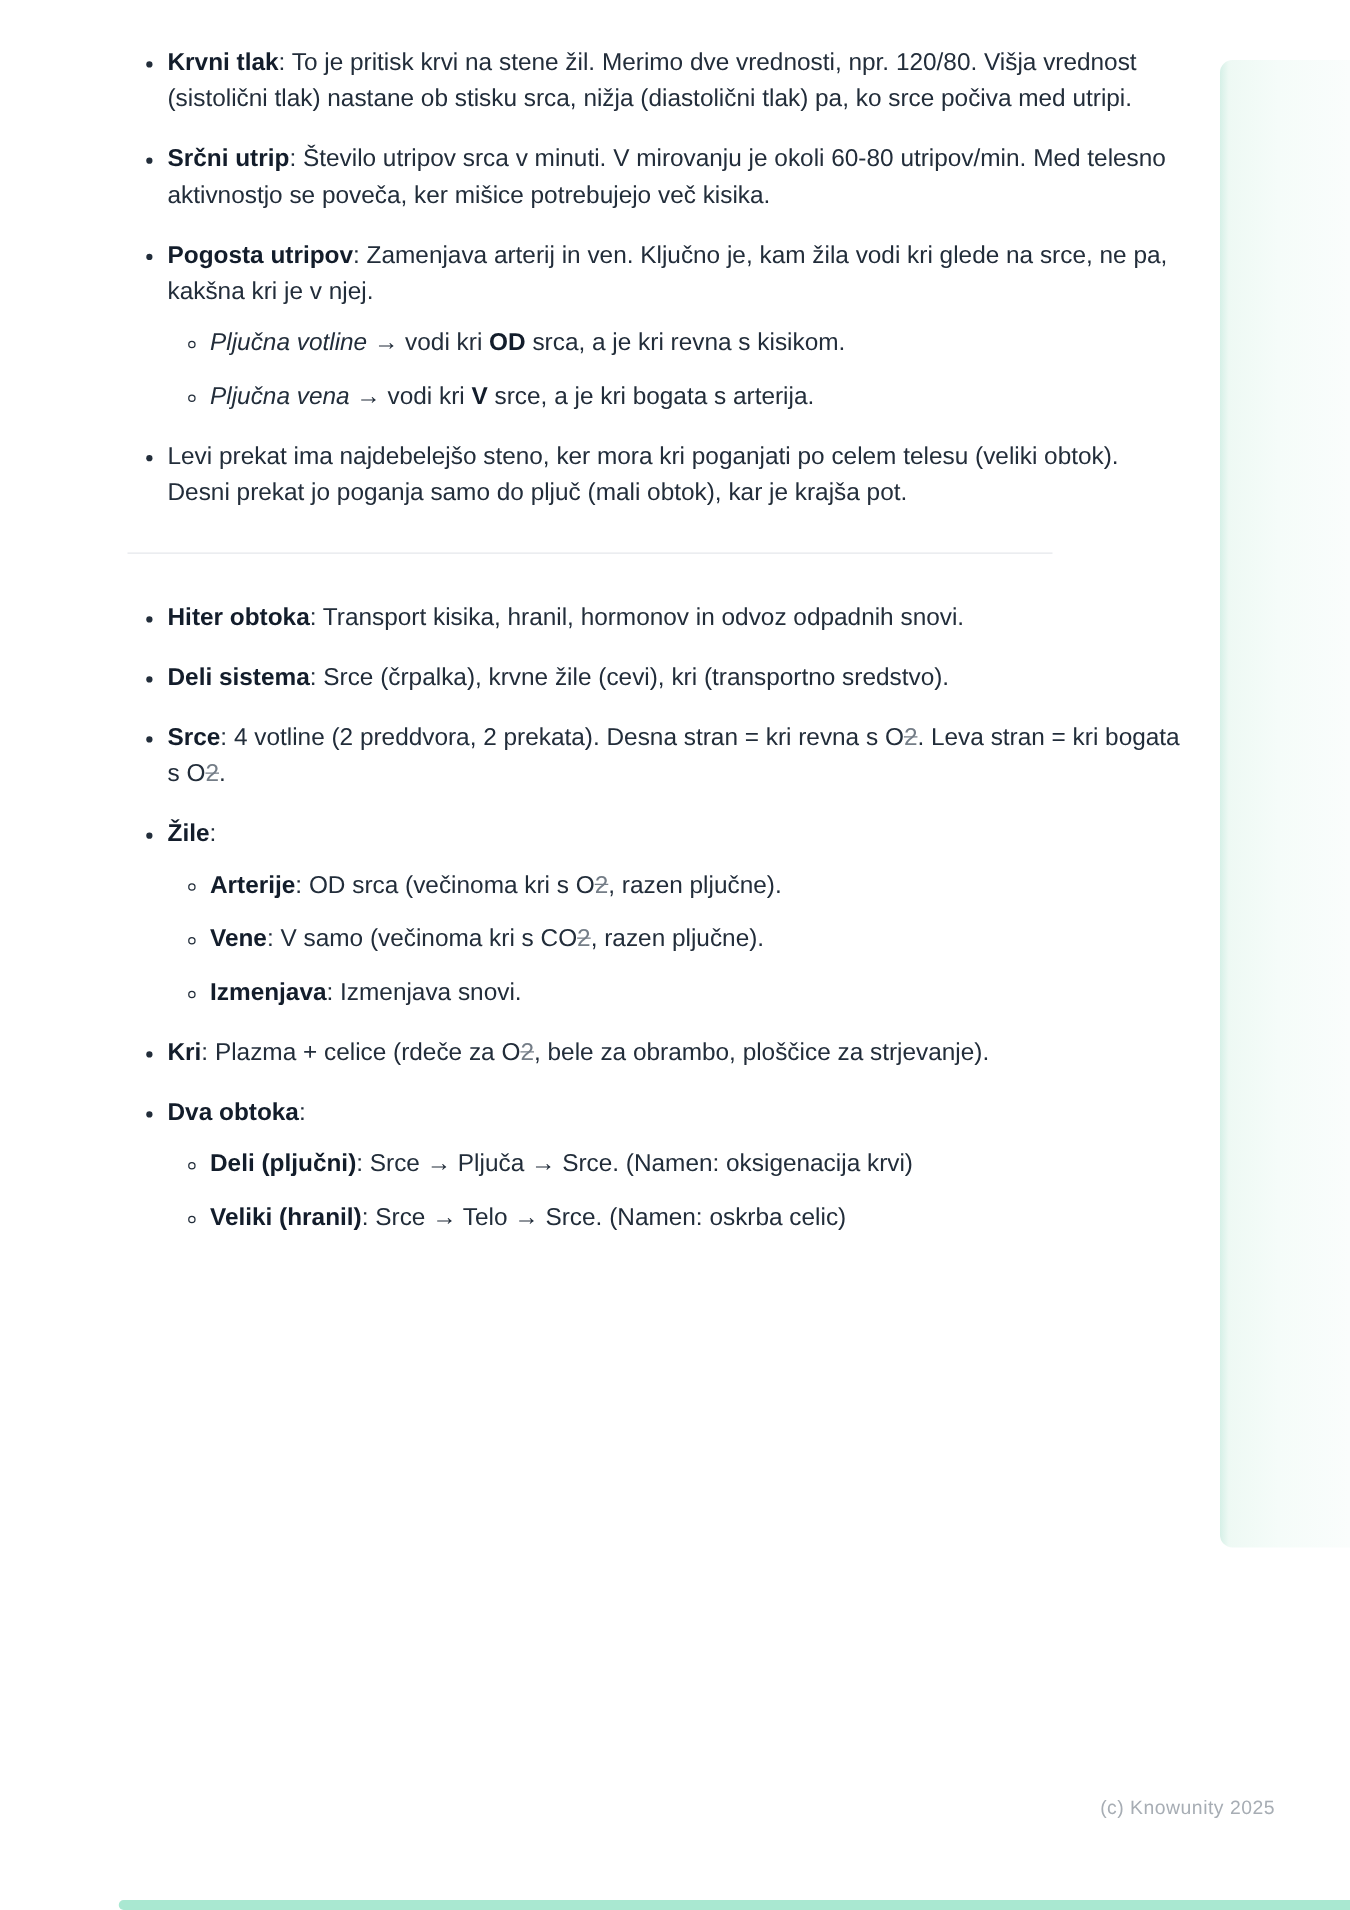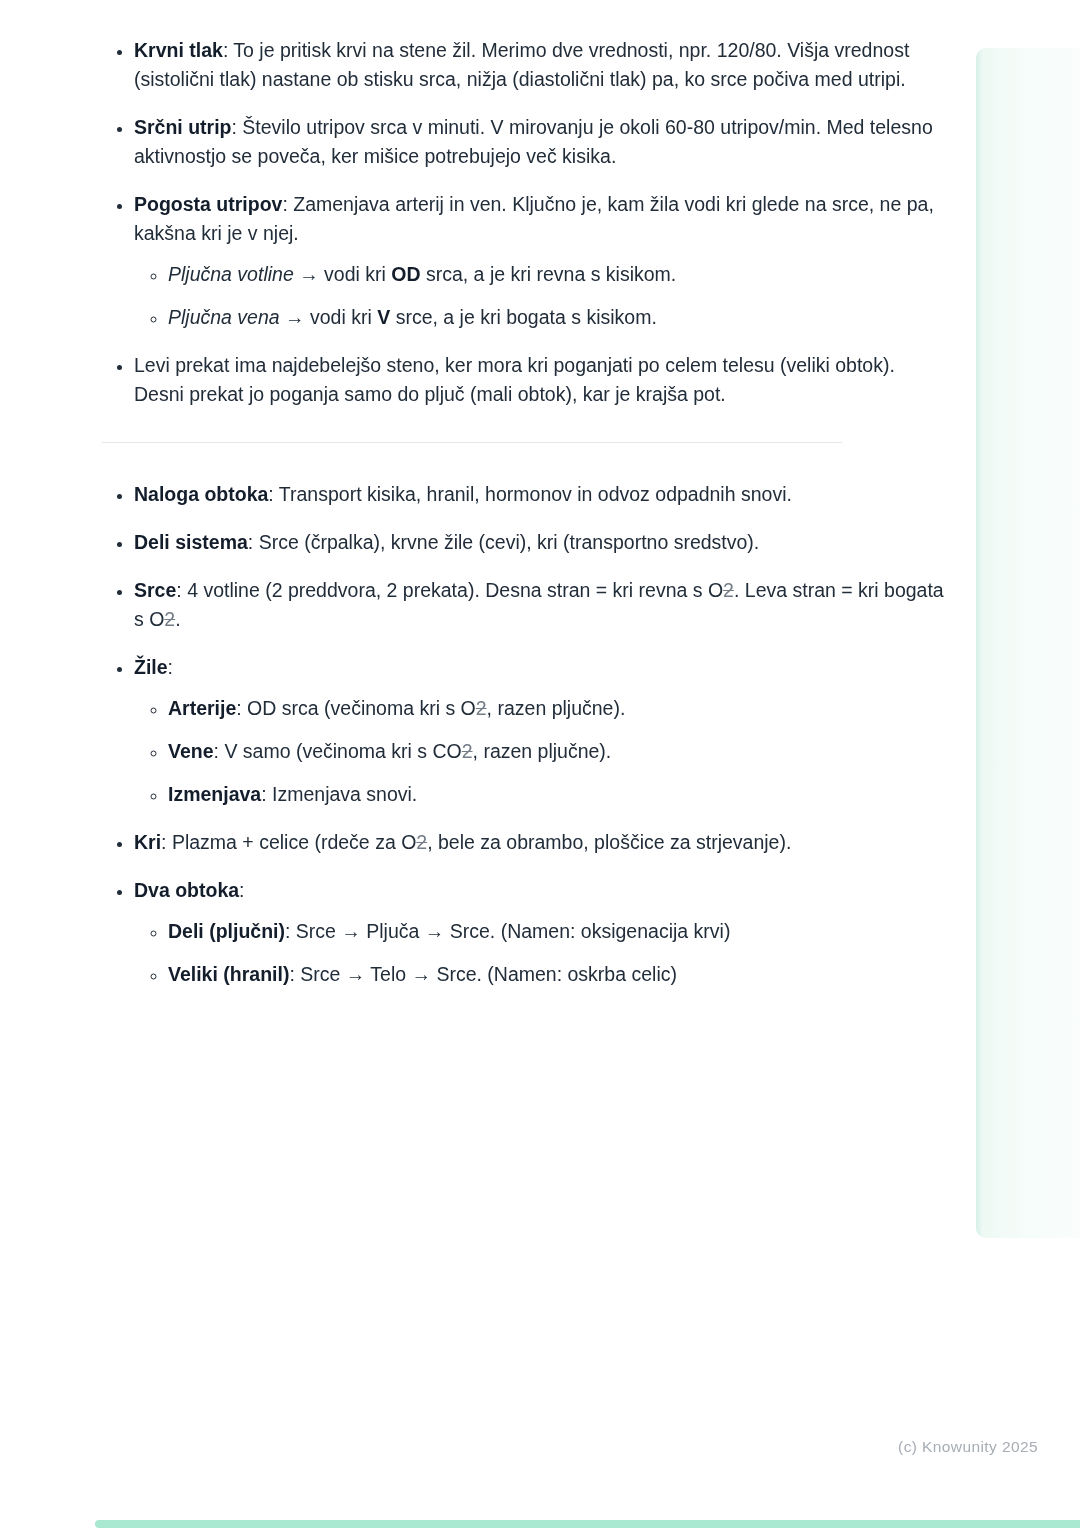--- a/index.html
+++ b/index.html
@@ -34,50 +34,50 @@
     border:none; border-top:1px solid #e5e8eb;
     width:740px; margin:33px 0 0 0;
   }
   .heading {
     margin:30px 0 0 0; padding:0;
     font-size:31px; line-height:36px; font-weight:bold;
     color:#8be4c6; letter-spacing:0.2px;
   }
   #list2 { margin-top:37px; }
   .footer {
-    position:absolute; top:1438px; right:42px;
+    position:absolute; top:1438px; right:60px;
     font-size:15.5px; color:#a7adb4; letter-spacing:0.4px;
   }
   .bottom-bar {
     position:absolute; left:95px; right:0; bottom:0; height:8px;
     background:#a9e8d1; border-radius:4px 0 0 4px;
   }
 </style>
 </head>
 <body>
 
 <div class="page">
   <div class="side-panel"></div>
 
   <div class="content">
     <ul class="l1" id="list1">
         <li><span class="b">Krvni tlak</span><span>: To je pritisk krvi na stene žil. Merimo dve vrednosti, npr. 120/80. Višja vrednost (sistolični tlak) nastane ob stisku srca, nižja (diastolični tlak) pa, ko srce počiva med utripi.</span></li>
         <li><span class="b">Srčni utrip</span><span>: Število utripov srca v minuti. V mirovanju je okoli 60-80 utripov/min. Med telesno aktivnostjo se poveča, ker mišice potrebujejo več kisika.</span></li>
         <li><span class="b">Pogosta utripov</span><span>: Zamenjava arterij in ven. Ključno je, kam žila vodi kri glede na srce, ne pa, kakšna kri je v njej.</span><ul class="l2">
             <li><span class="i">Pljučna votline</span><span> → vodi kri </span><span class="b">OD</span><span> srca, a je kri revna s kisikom.</span></li>
-            <li><span class="i">Pljučna vena</span><span> → vodi kri </span><span class="b">V</span><span> srce, a je kri bogata s kisikom.</span></li>
+            <li><span class="i">Pljučna vena</span><span> → vodi kri </span><span class="b">V</span><span> srce, a je kri bogata s arterija.</span></li>
           </ul></li>
         <li><span>Levi prekat ima najdebelejšo steno, ker mora kri poganjati po celem telesu (veliki obtok). Desni prekat jo poganja samo do pljuč (mali obtok), kar je krajša pot.</span></li>
       </ul>
 
     <hr class="divider">
 
 
     <ul class="l1" id="list2">
-        <li><span class="b">Naloga obtoka</span><span>: Transport kisika, hranil, hormonov in odvoz odpadnih snovi.</span></li>
+        <li><span class="b">Hiter obtoka</span><span>: Transport kisika, hranil, hormonov in odvoz odpadnih snovi.</span></li>
         <li><span class="b">Deli sistema</span><span>: Srce (črpalka), krvne žile (cevi), kri (transportno sredstvo).</span></li>
         <li><span class="b">Srce</span><span>: 4 votline (2 preddvora, 2 prekata). Desna stran = kri revna s O</span><span class="s">2</span><span>. Leva stran = kri bogata s O</span><span class="s">2</span><span>.</span></li>
         <li><span class="b">Žile</span><span>:</span><ul class="l2">
             <li><span class="b">Arterije</span><span>: OD srca (večinoma kri s O</span><span class="s">2</span><span>, razen pljučne).</span></li>
             <li><span class="b">Vene</span><span>: V samo (večinoma kri s CO</span><span class="s">2</span><span>, razen pljučne).</span></li>
             <li><span class="b">Izmenjava</span><span>: Izmenjava snovi.</span></li>
           </ul></li>
         <li><span class="b">Kri</span><span>: Plazma + celice (rdeče za O</span><span class="s">2</span><span>, bele za obrambo, ploščice za strjevanje).</span></li>
         <li><span class="b">Dva obtoka</span><span>:</span><ul class="l2">
             <li><span class="b">Deli (pljučni)</span><span>: Srce → Pljuča → Srce. (Namen: oksigenacija krvi)</span></li>

